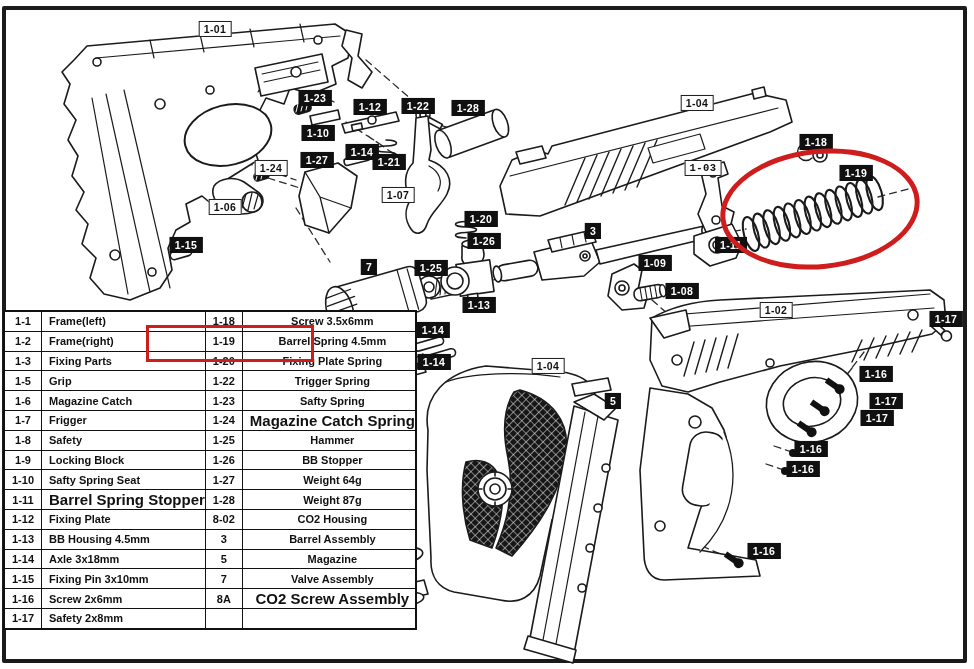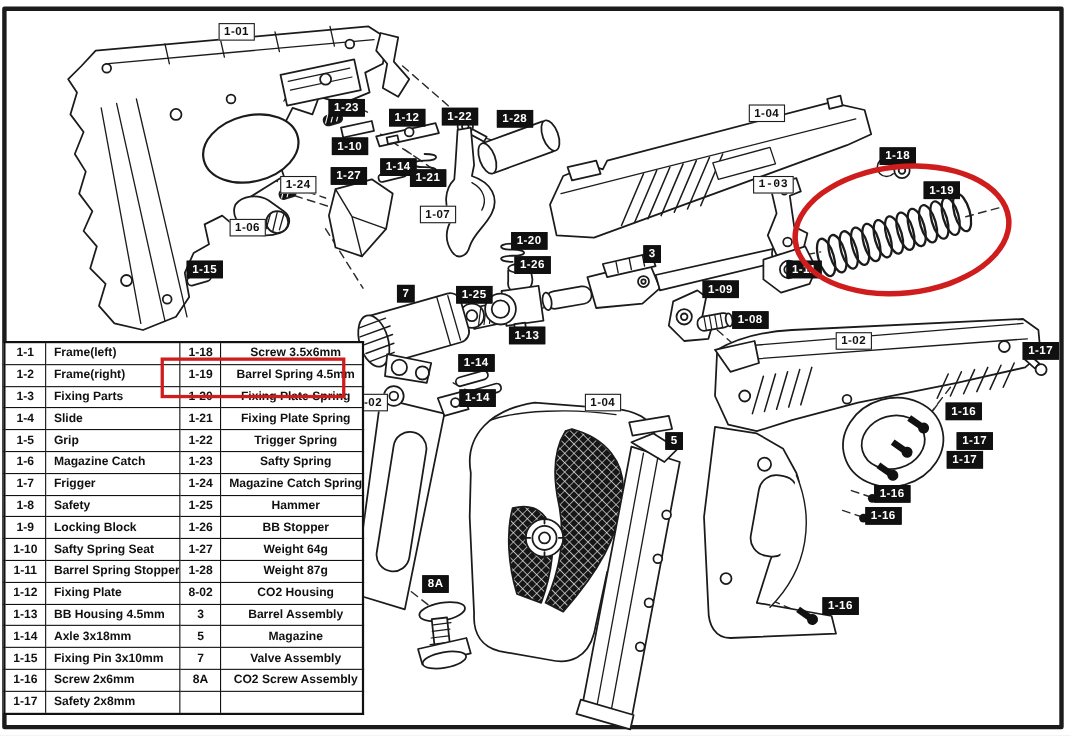--- a/index.html
+++ b/index.html
@@ -11,21 +11,21 @@
           padding:1px 4px;white-space:nowrap;line-height:1.15;}
   .plabel.dark{background:#101010;color:#fff;border:1px solid #101010;}
   .plabel.light{background:#fefefe;color:#111;border:1.7px solid #1c1c1c;}
   #parts-table{position:absolute;left:3px;top:310px;border-collapse:collapse;
                table-layout:fixed;background:#fff;border:2.5px solid #111;}
   #parts-table td{border:1.6px solid #111;height:18.8px;padding:0 0 0 0;
                   font:700 11px "Liberation Sans",sans-serif;color:#111;overflow:hidden;white-space:nowrap;}
   #parts-table td.num{width:36px;text-align:center;}
   #parts-table td.name{width:113px;text-align:left;padding-left:7px;}
   #parts-table td.name.c2{width:119px;text-align:center;}
-  #parts-table td.small{font-size:11px;}
+  #parts-table td.small{font-size:15px;}
   #row-highlight{position:absolute;left:146px;top:325px;width:162px;height:31px;
                  border:3.6px solid var(--hl,#cf1d1d);pointer-events:none;}
   #spring-highlight{position:absolute;left:720px;top:149px;width:190px;height:110px;
                  border:5px solid var(--hl,#cf1d1d);border-radius:50%;
                  transform:rotate(-6deg);pointer-events:none;}
 </style>
 </head>
 <body>
 
 <div id="stage">
@@ -366,26 +366,20 @@
           <td class="num">1-19</td>
           <td class="name c2">Barrel Spring 4.5mm</td>
         </tr>
         <tr>
           <td class="num">1-3</td>
           <td class="name">Fixing Parts</td>
           <td class="num">1-20</td>
           <td class="name c2">Fixing Plate Spring</td>
         </tr>
         <tr>
-          <td class="num">1-4</td>
-          <td class="name">Slide</td>
-          <td class="num">1-21</td>
-          <td class="name c2">Fixing Plate Spring</td>
-        </tr>
-        <tr>
           <td class="num">1-5</td>
           <td class="name">Grip</td>
           <td class="num">1-22</td>
           <td class="name c2">Trigger Spring</td>
         </tr>
         <tr>
           <td class="num">1-6</td>
           <td class="name">Magazine Catch</td>
           <td class="num">1-23</td>
           <td class="name c2">Safty Spring</td>

